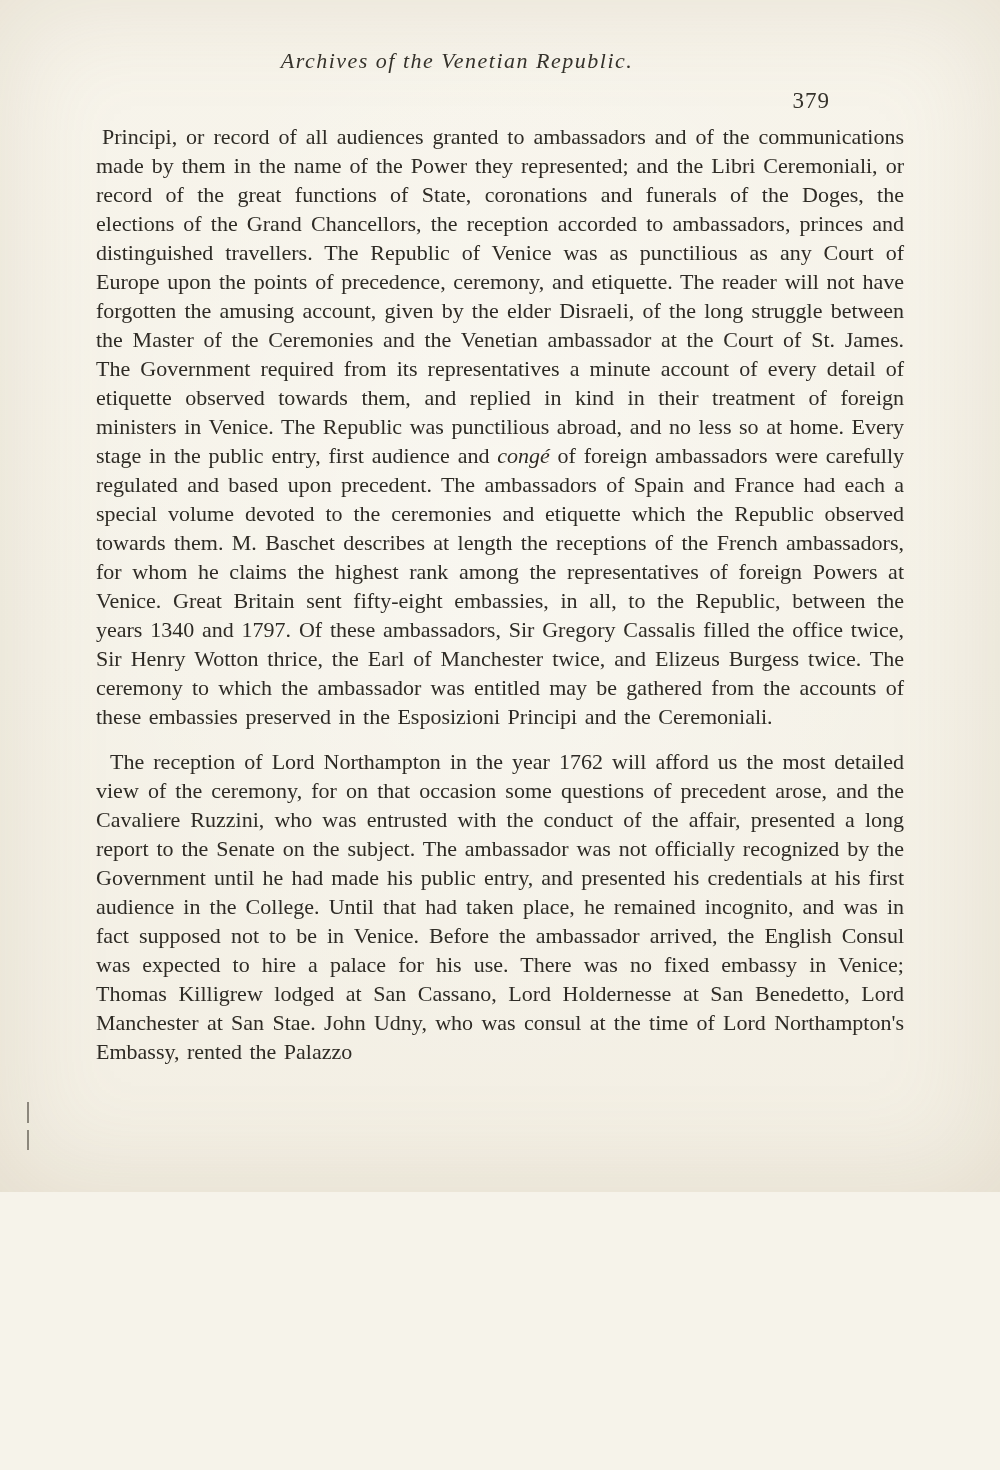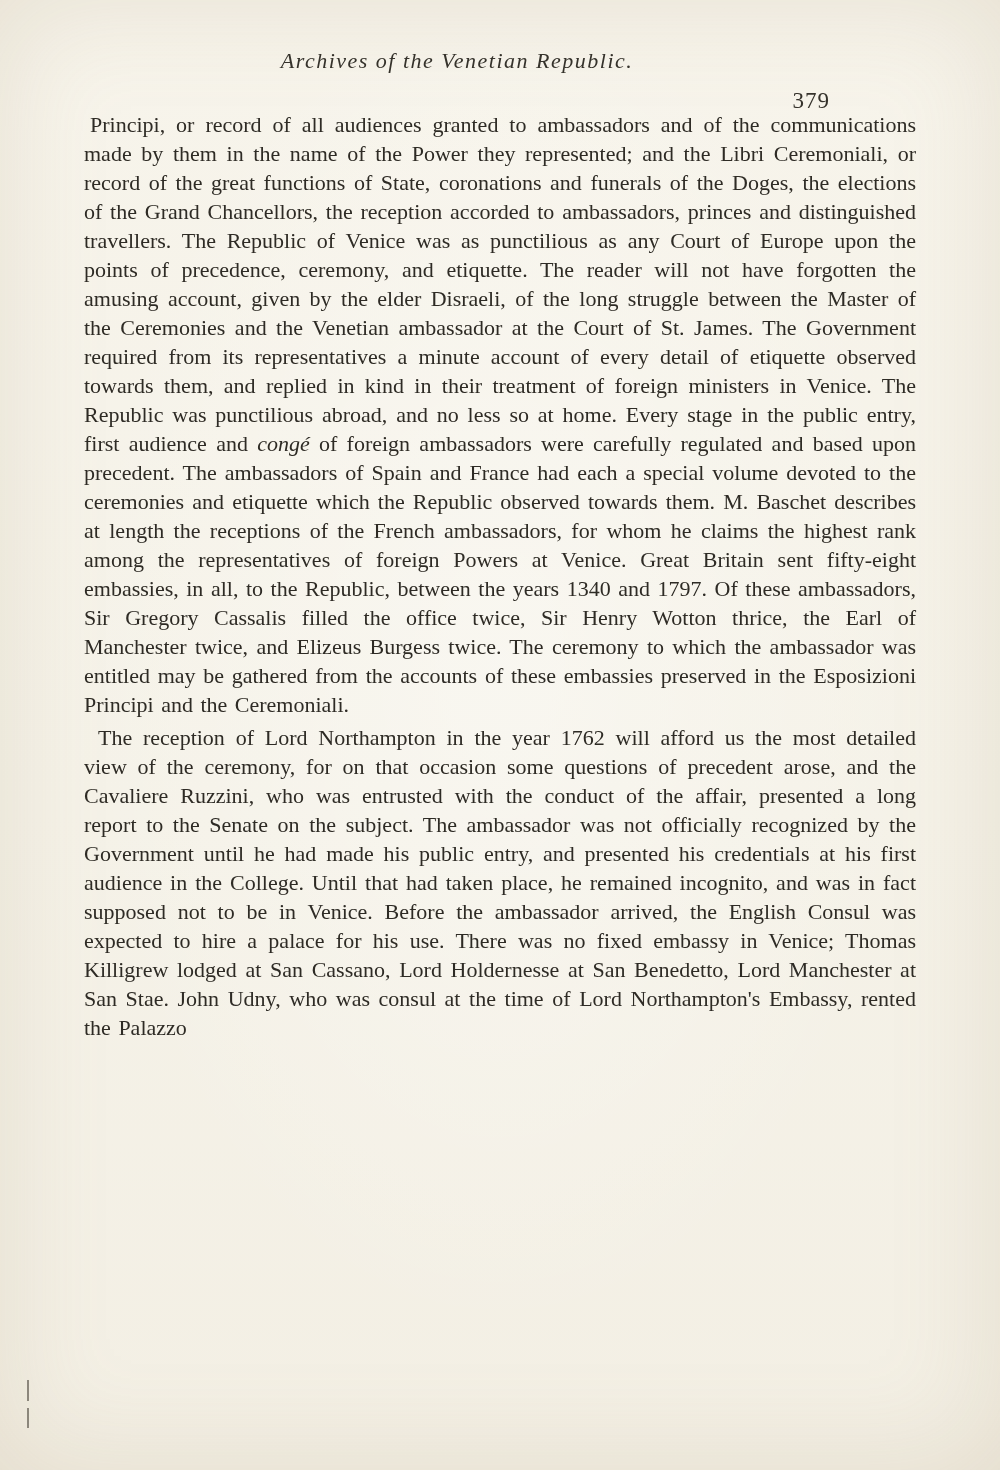--- a/index.html
+++ b/index.html
@@ -9,21 +9,21 @@
   body {
     width: 1000px;
     height: 1470px;
     background: #f6f3ea;
     font-family: "Liberation Serif", serif;
     overflow: hidden;
   }
   .page {
     position: relative;
     width: 1000px;
-    height: 1470px;
+    height: 1192px;
     background:
       radial-gradient(ellipse at 50% 45%, rgba(255,255,255,0.35) 0%, rgba(255,255,255,0) 60%),
       linear-gradient(180deg, #f7f4eb 0%, #f5f2e8 55%, #f3efe4 100%);
     box-shadow: inset 0 0 110px rgba(160,140,100,0.18);
     color: #2e2b25;
   }
   .header {
     position: absolute;
     top: 48px;
     left: 80px;
@@ -55,21 +55,21 @@
     left: 80px;
     width: 840px;
     font-size: 22px;
     line-height: 29px;
     text-align: justify;
     text-align-last: left;
     word-spacing: 2px;
     color: #2e2b25;
   }
   .para {
-    margin: 4px;
+    margin: 16px;
   }
   .para.first {
     text-indent: 6px;
   }
   .para.indented {
     text-indent: 14px;
   }
   .para em {
     font-style: italic;
   }

